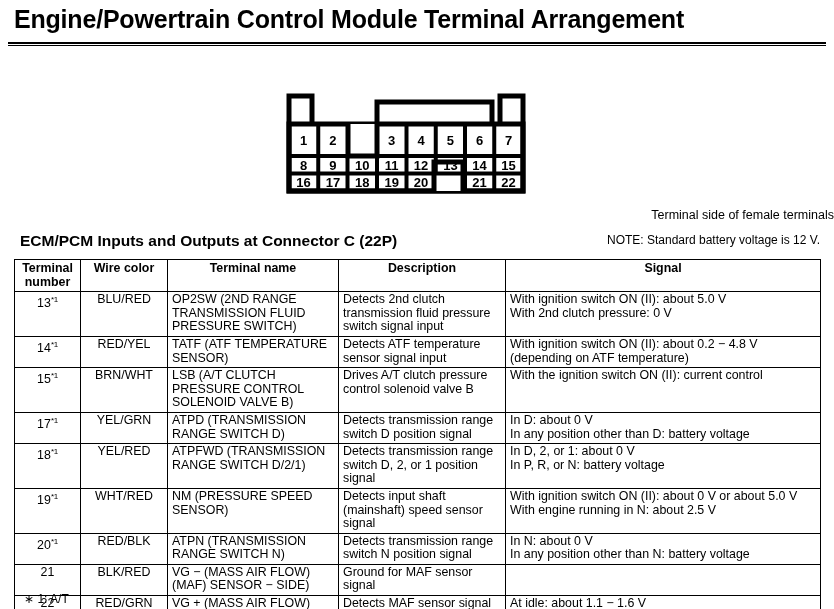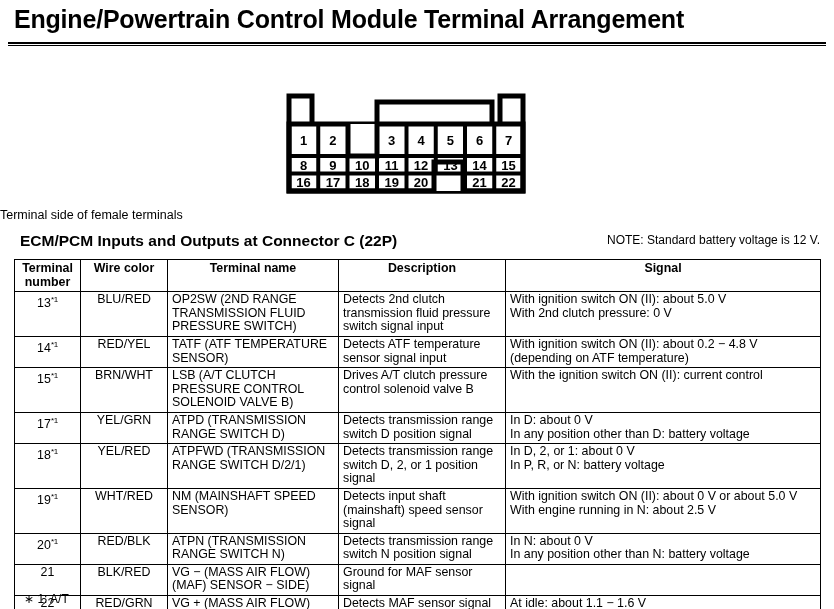--- a/index.html
+++ b/index.html
@@ -41,21 +41,21 @@
     position: absolute;
     left: 286px; top: 82px;
     width: 240px; height: 112px;
   }
   .conn-svg { display: block; }
 
   .caption {
     position: absolute;
     left: 0; top: 208px;
     width: 834px;
-    text-align: left;
+    text-align: right;
     font-size: 12.5px;
     line-height: 15px;
   }
 
   
   .section-head {
     position: absolute;
     left: 14px; top: 232px;
     width: 806px;
     height: 20px;
@@ -325,21 +325,21 @@
           </td>
           <td class="sig">
             <span class="ln">In D, 2, or 1: about 0 V</span>
             <span class="ln">In P, R, or N: battery voltage</span>
           </td>
         </tr>
         <tr>
           <td class="num">19<span class="sup">*1</span></td>
           <td class="wire">WHT/RED</td>
           <td class="name">
-            <span class="ln">NM (MAINSHAFT SPEED</span>
+            <span class="ln">NM (PRESSURE SPEED</span>
             <span class="ln">SENSOR)</span>
           </td>
           <td class="desc">
             <span class="ln">Detects input shaft</span>
             <span class="ln">(mainshaft) speed sensor</span>
             <span class="ln">signal</span>
           </td>
           <td class="sig">
             <span class="ln">With ignition switch ON (II): about 0 V or about 5.0 V</span>
             <span class="ln">With engine running in N: about 2.5 V</span>

